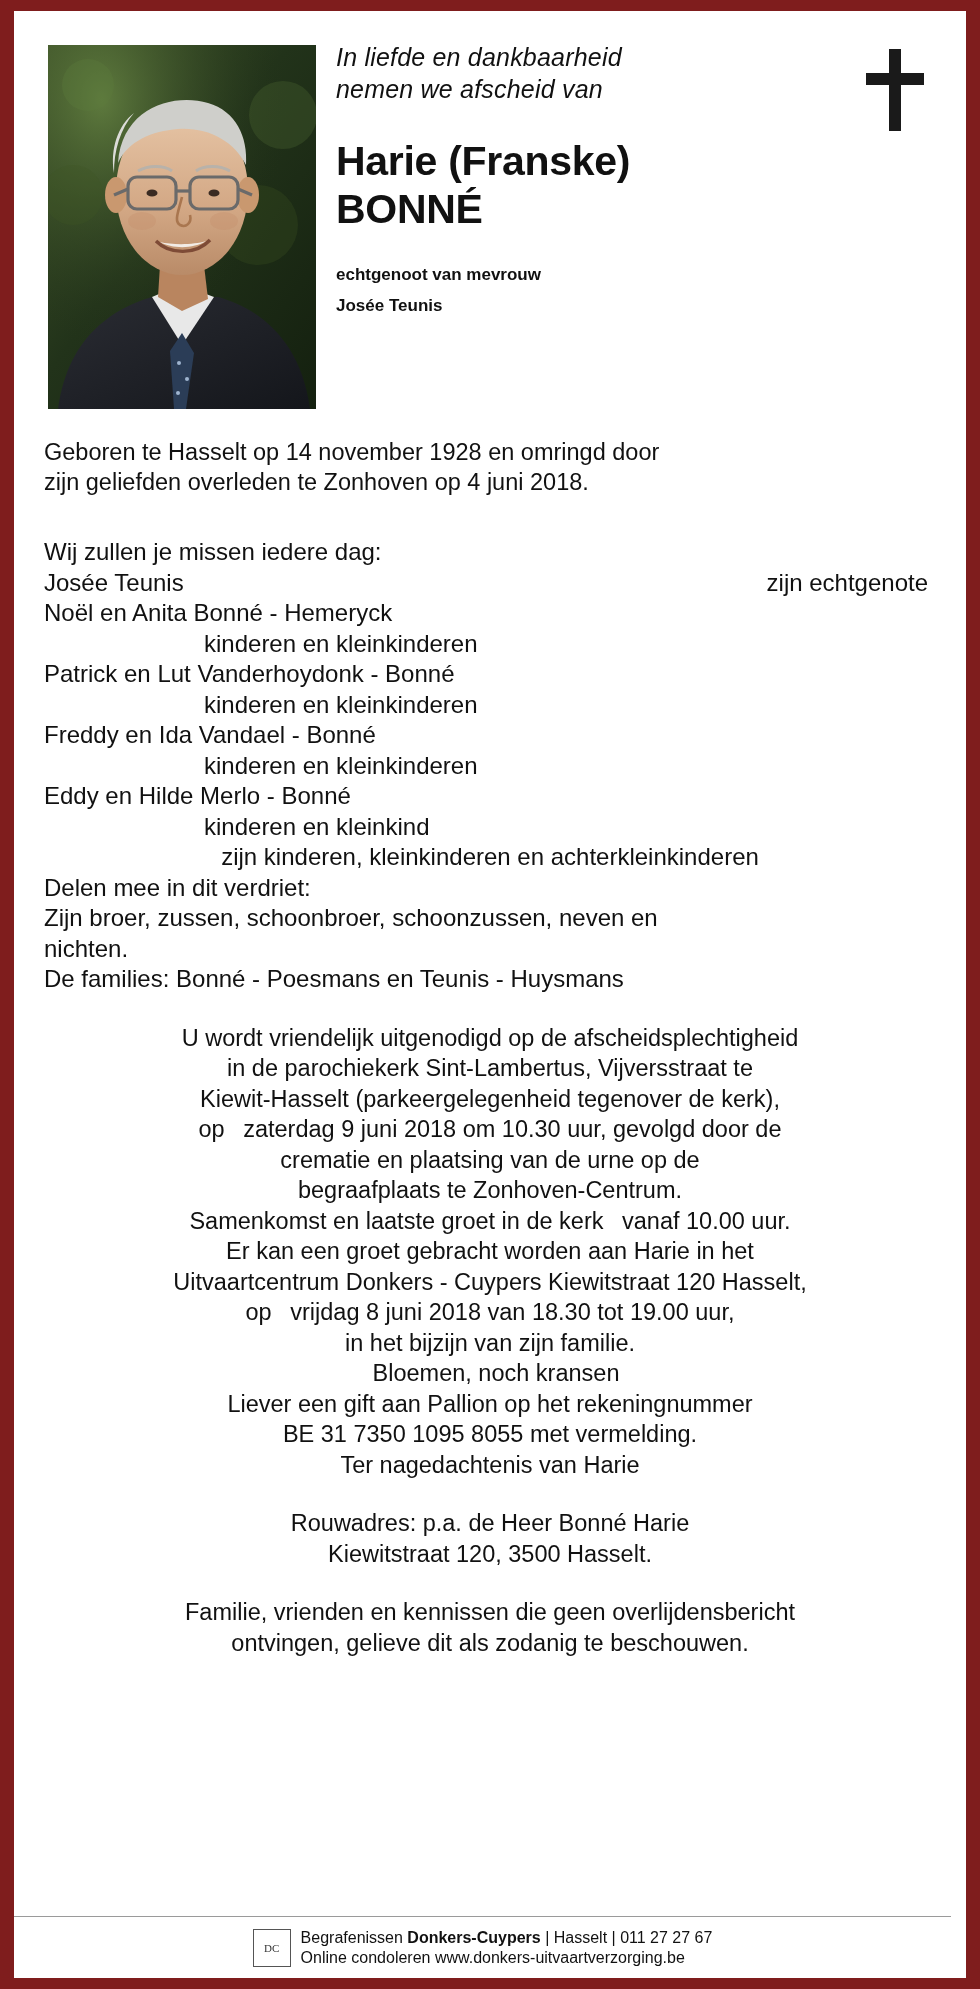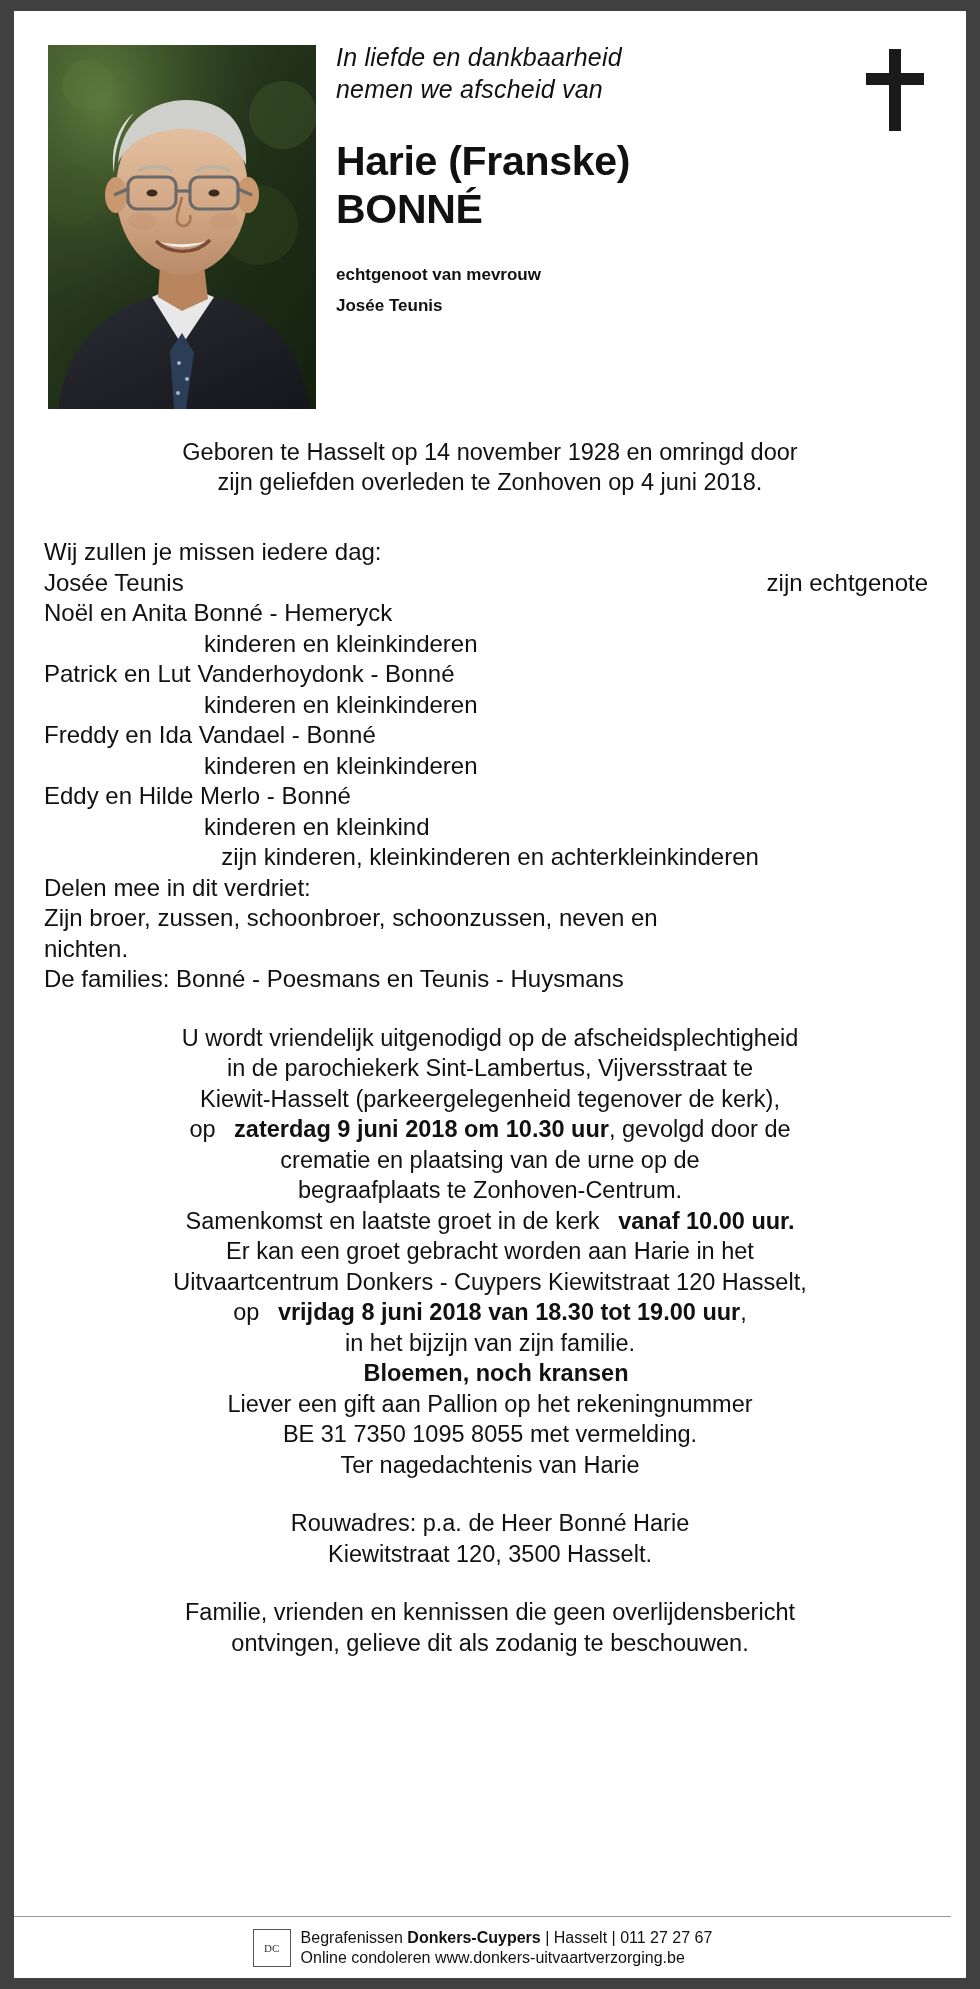--- a/index.html
+++ b/index.html
@@ -5,21 +5,21 @@
   html, body {
     margin: 0;
     padding: 0;
     background: #c8c8c8;
     font-family: "Liberation Sans", sans-serif;
   }
   .page {
     width: 980px;
     height: 1989px;
     position: relative;
-    background: #404040;
+    background: #7f1d1d;
     box-sizing: border-box;
     overflow: hidden;
   }
   .card {
     position: absolute;
     left: 14px;
     top: 11px;
     width: 952px;
     height: 1967px;
     background: #ffffff;
@@ -96,21 +96,20 @@
     font-weight: bold;
     line-height: 31px;
   }
 
   
   .body {
     padding: 0 30px;
     color: #111;
   }
   .born {
-    text-align: center;
     font-size: 23.5px;
     line-height: 30px;
     margin-top: 6px;
   }
   .block {
     margin-top: 40px;
     font-size: 24px;
     line-height: 30.5px;
   }
   .row {
@@ -126,21 +125,21 @@
   }
   .sub-center {
     text-align: center;
   }
   .centered-block {
     margin-top: 28px;
     text-align: center;
     font-size: 23.5px;
     line-height: 30.5px;
   }
-  .centered-block b { font-weight: bold; margin-left: 12px; }
+  .centered-block b { font-weight: normal; margin-left: 12px; }
 
   
   .footer {
     position: absolute;
     left: 0;
     right: 15px;
     bottom: 0;
     height: 62px;
     border-top: 1px solid #9a9a9a;
     display: flex;

